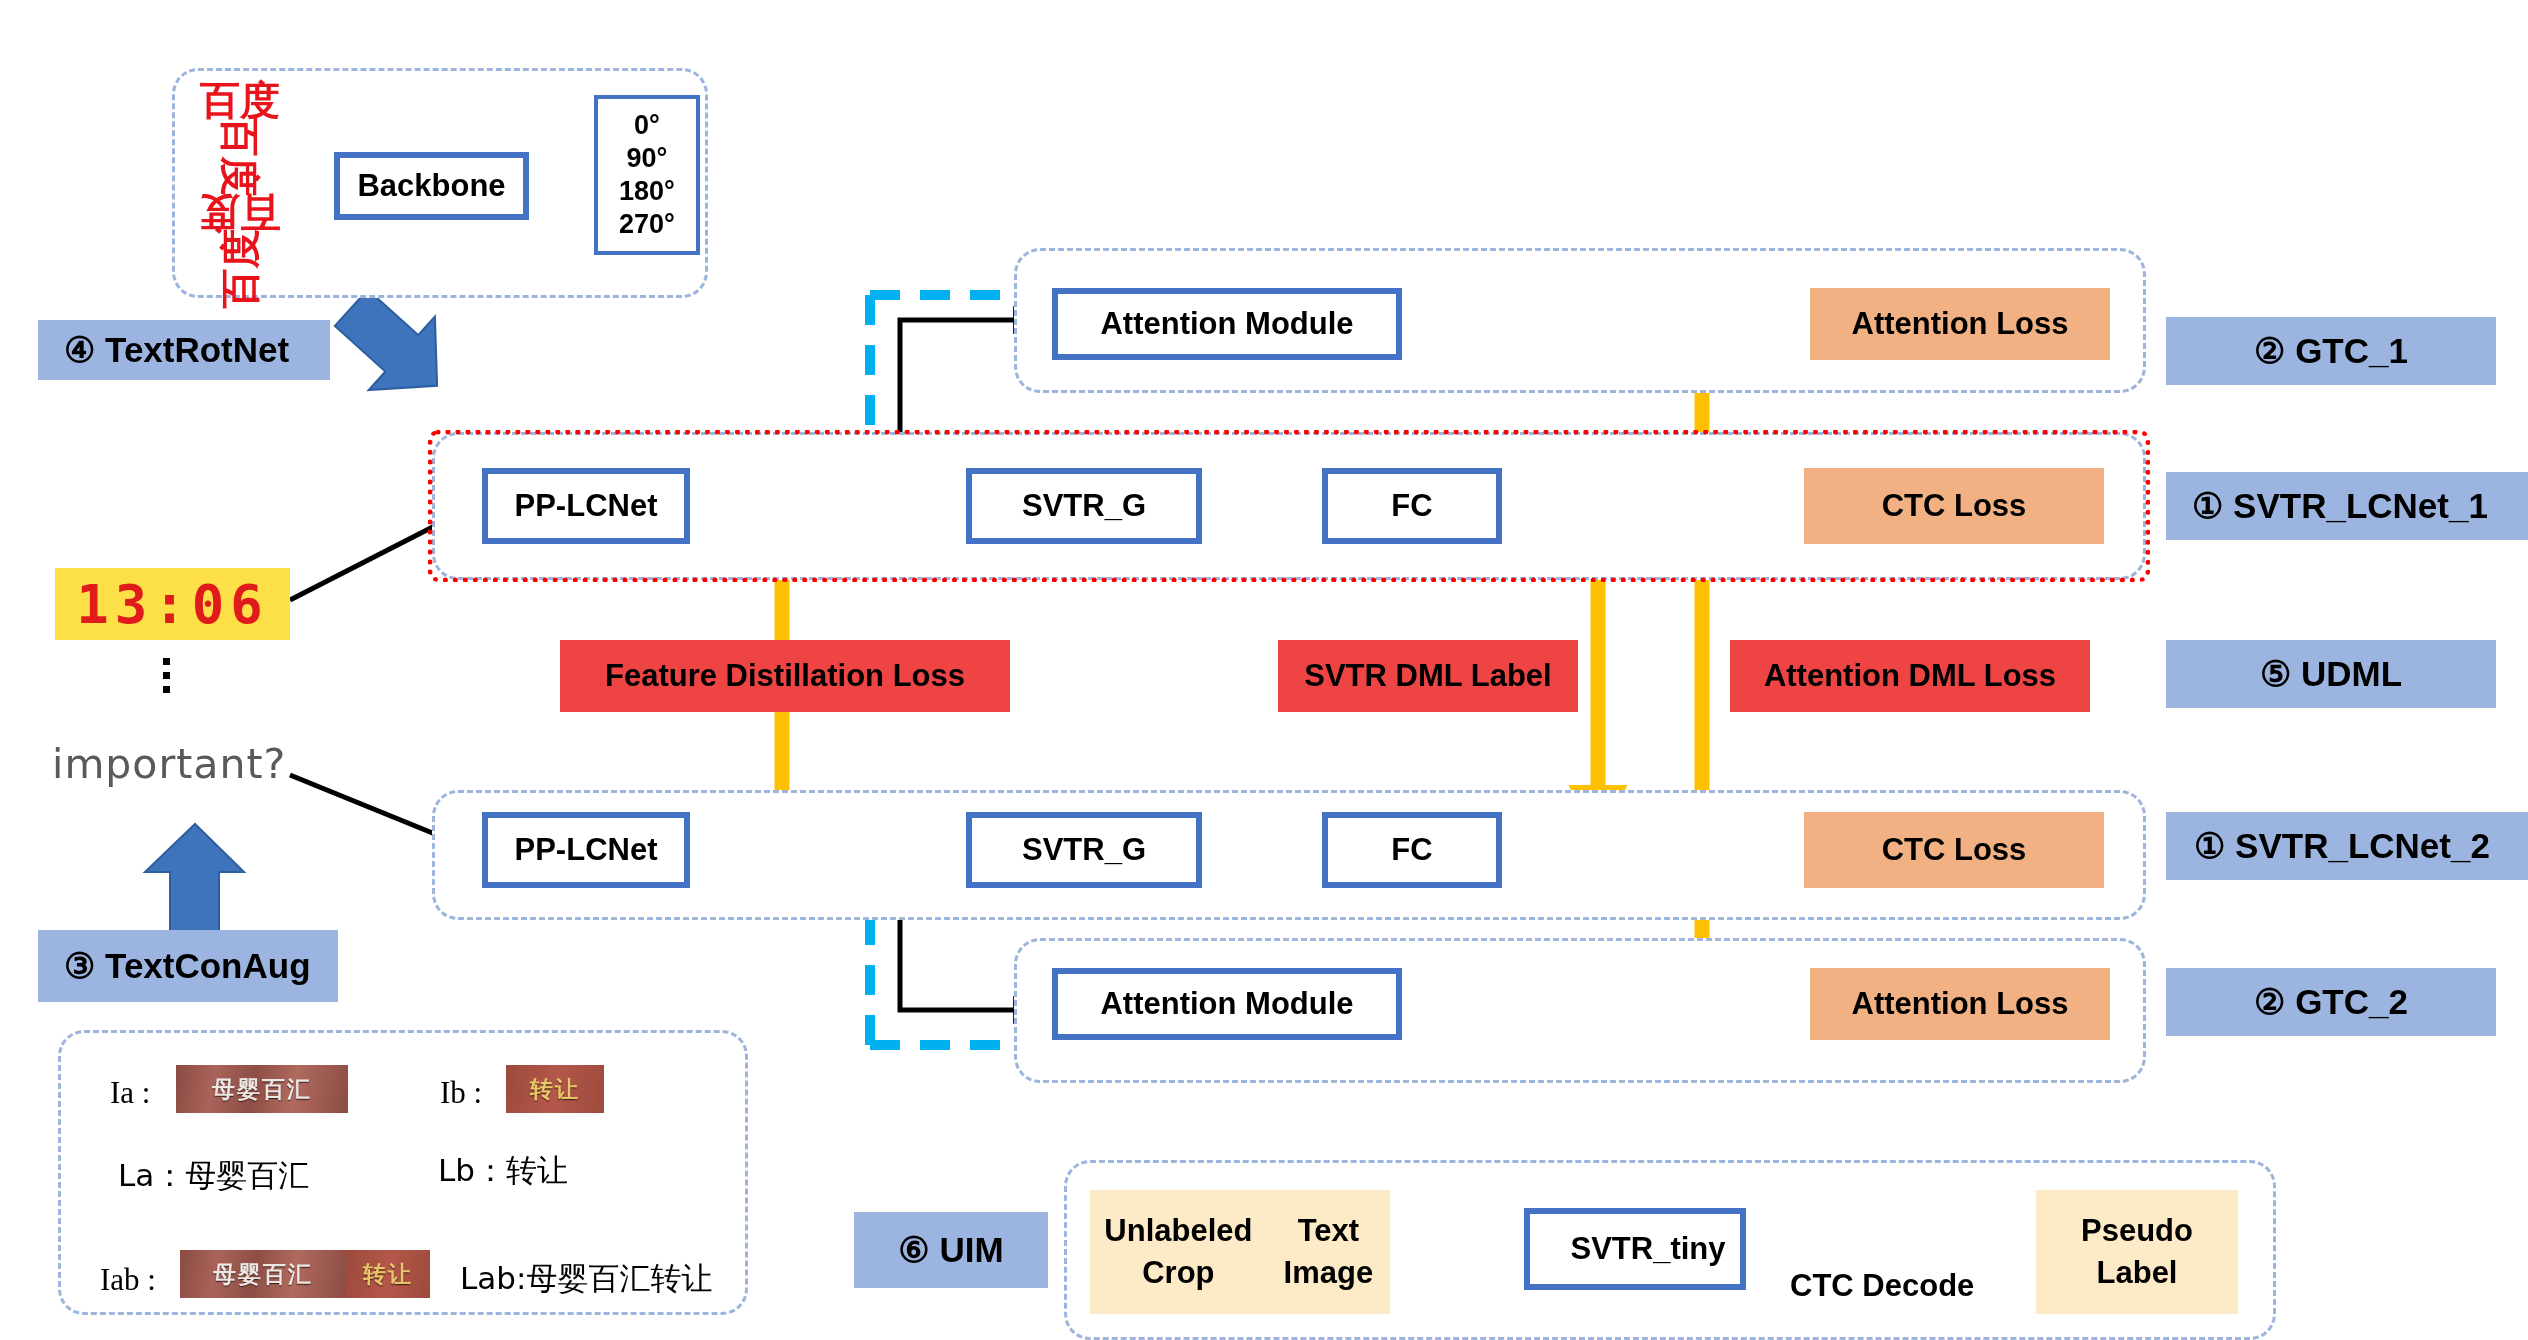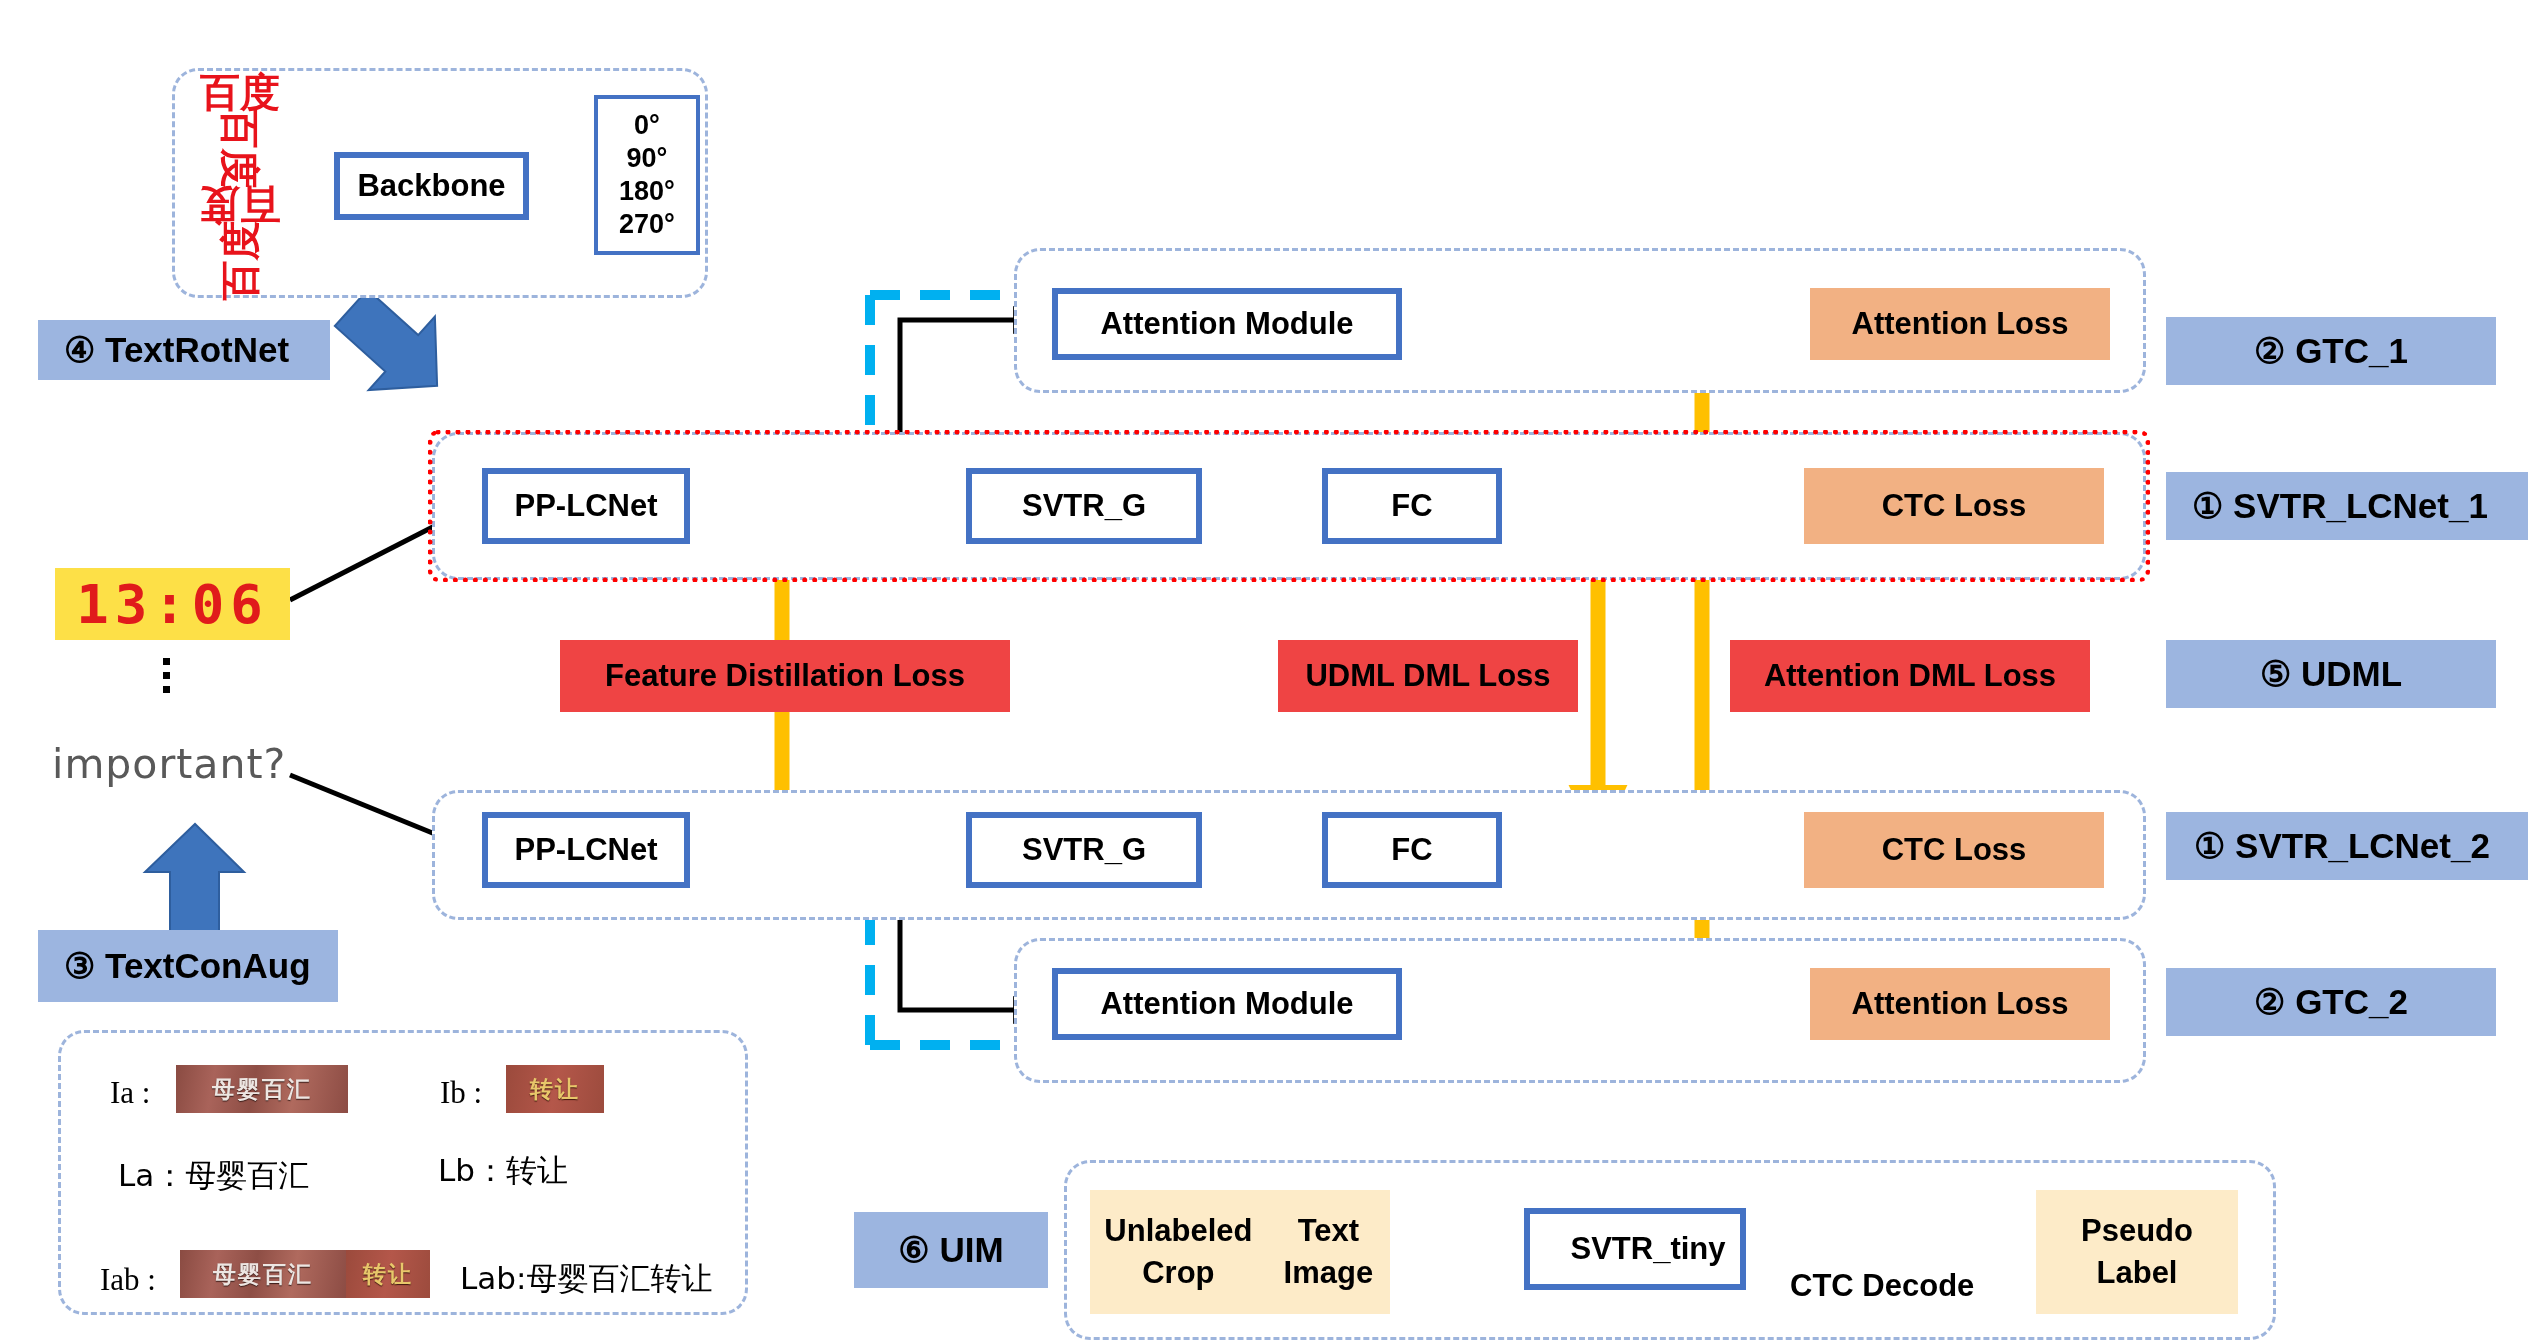--- a/index.html
+++ b/index.html
@@ -164,21 +164,21 @@
   <g>
     <path d="M 336 322 L 404 322 L 404 297 L 452 347 L 404 396 L 404 371 L 336 371 z" fill="#3E74BC" stroke="#2E5E9E" stroke-width="2" transform="rotate(42 394 347)"></path>
   </g>
   <g>
     <path d="M 170 940 L 170 872 L 145 872 L 195 824 L 244 872 L 219 872 L 219 940 z" fill="#3E74BC" stroke="#2E5E9E" stroke-width="2"></path>
   </g>
 </svg>
 
 <div class="abs dashbox" style="left:172px;top:68px;width:536px;height:230px;"></div>
 
-<div class="rotwrap" style="left:188px;top:74px;width:104px;height:205px;justify-content:space-between;">
+<div class="rotwrap" style="left:188px;top:82px;width:104px;height:205px;justify-content:space-between;">
   <span class="rotchar">百度</span>
   <span class="rotchar r90">百度</span>
   <span class="rotchar r180">百度</span>
   <span class="rotchar r270">百度</span>
 </div>
 
 <div class="abs node" style="left:334px;top:152px;width:195px;height:68px;font-size:31px;">
   <span>Backbone</span>
 </div>
 
@@ -276,21 +276,21 @@
   <span>CTC Loss</span>
 </div>
 <div class="abs tag" style="left:2166px;top:472px;width:362px;height:68px;font-size:35px;">
   <span>① SVTR_LCNet_1</span>
 </div>
 
 <div class="abs greennode" style="left:560px;top:640px;width:450px;height:72px;font-size:31px;">
   <span>Feature Distillation Loss</span>
 </div>
 <div class="abs greennode" style="left:1278px;top:640px;width:300px;height:72px;font-size:31px;">
-  <span>UDML DML Loss</span>
+  <span>SVTR DML Label</span>
 </div>
 <div class="abs greennode" style="left:1730px;top:640px;width:360px;height:72px;font-size:31px;">
   <span>Attention DML Loss</span>
 </div>
 <div class="abs tag center" style="left:2166px;top:640px;width:330px;height:68px;font-size:35px;">
   <span>⑤ UDML</span>
 </div>
 
 <div class="abs dashbox" style="left:432px;top:790px;width:1714px;height:130px;"></div>
 

